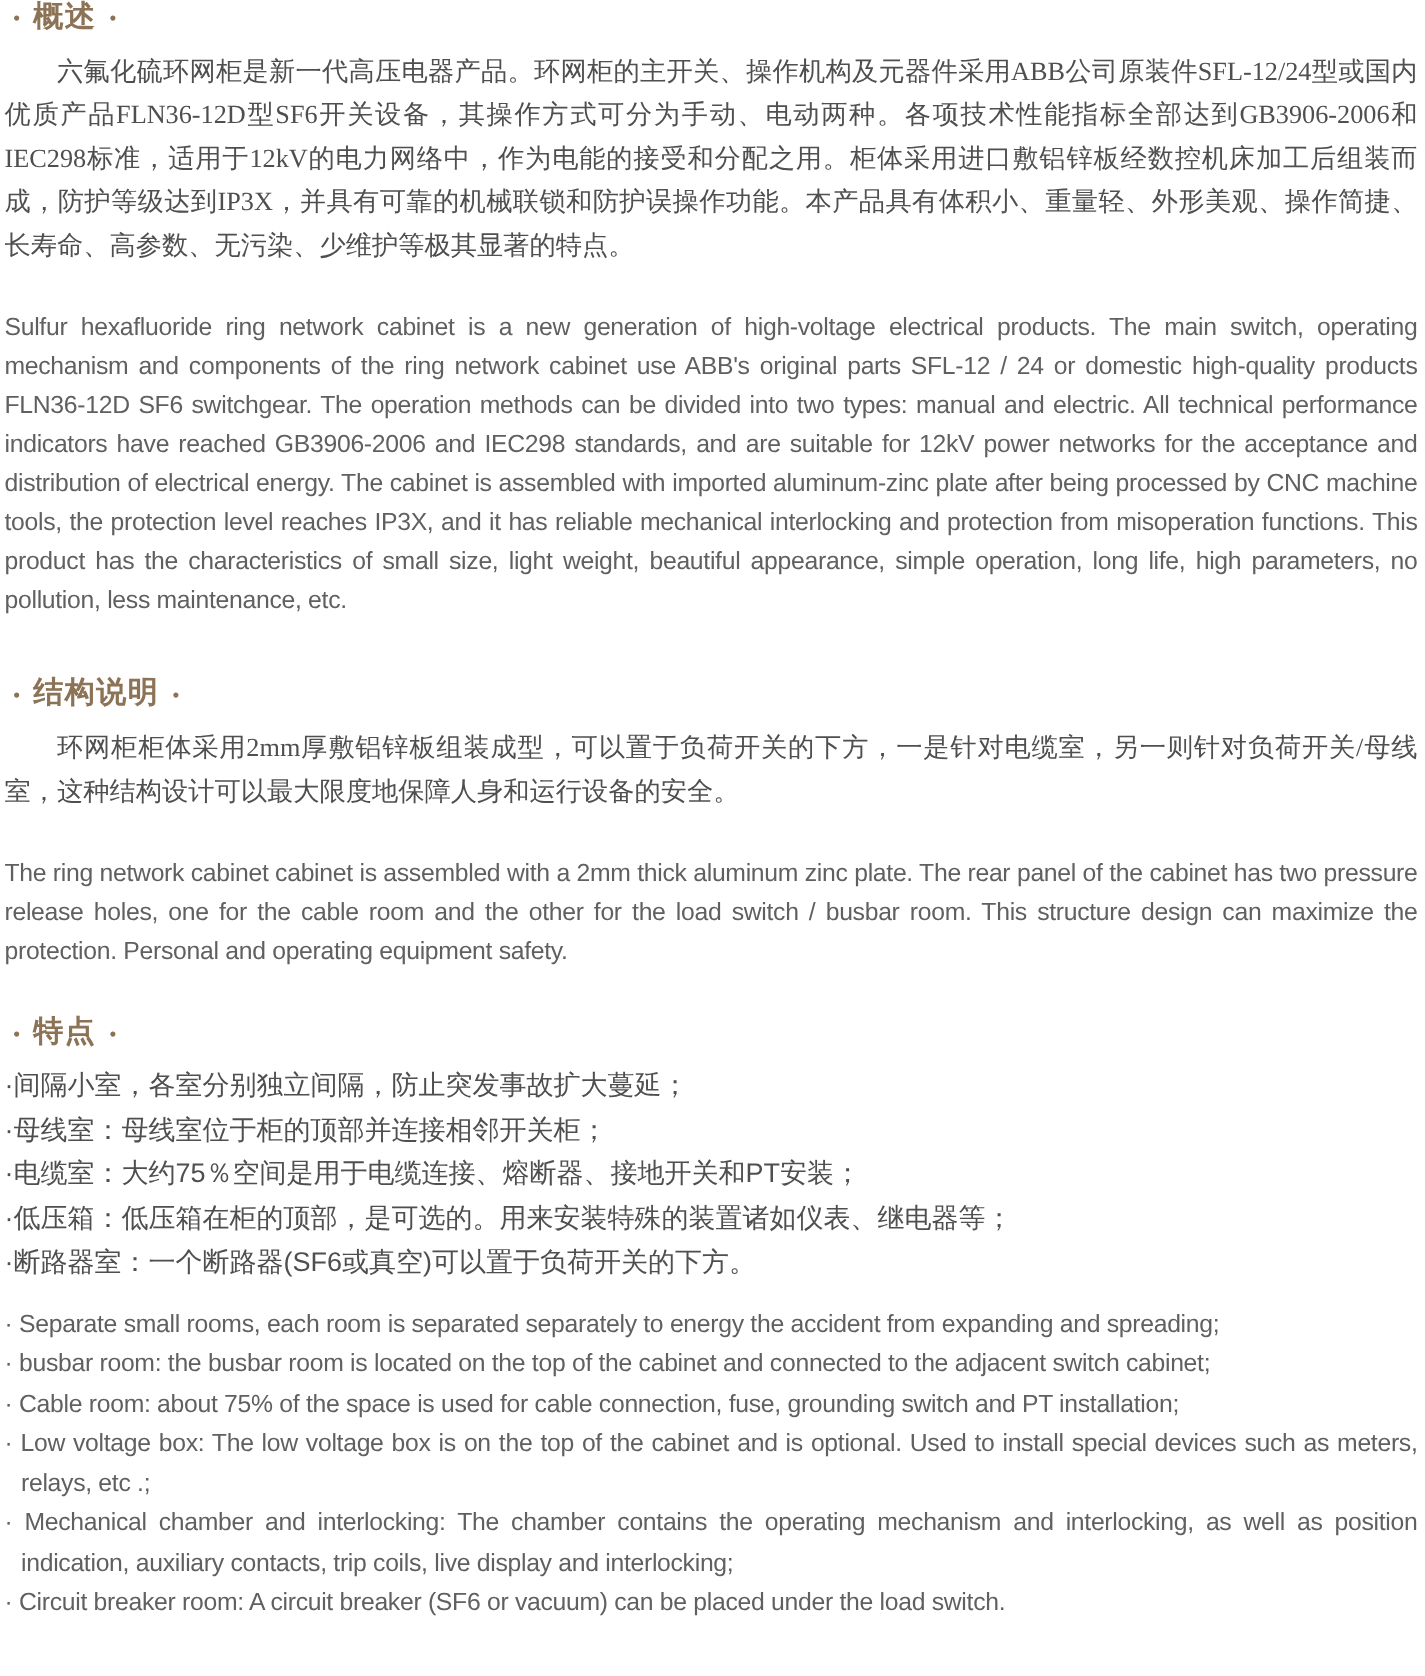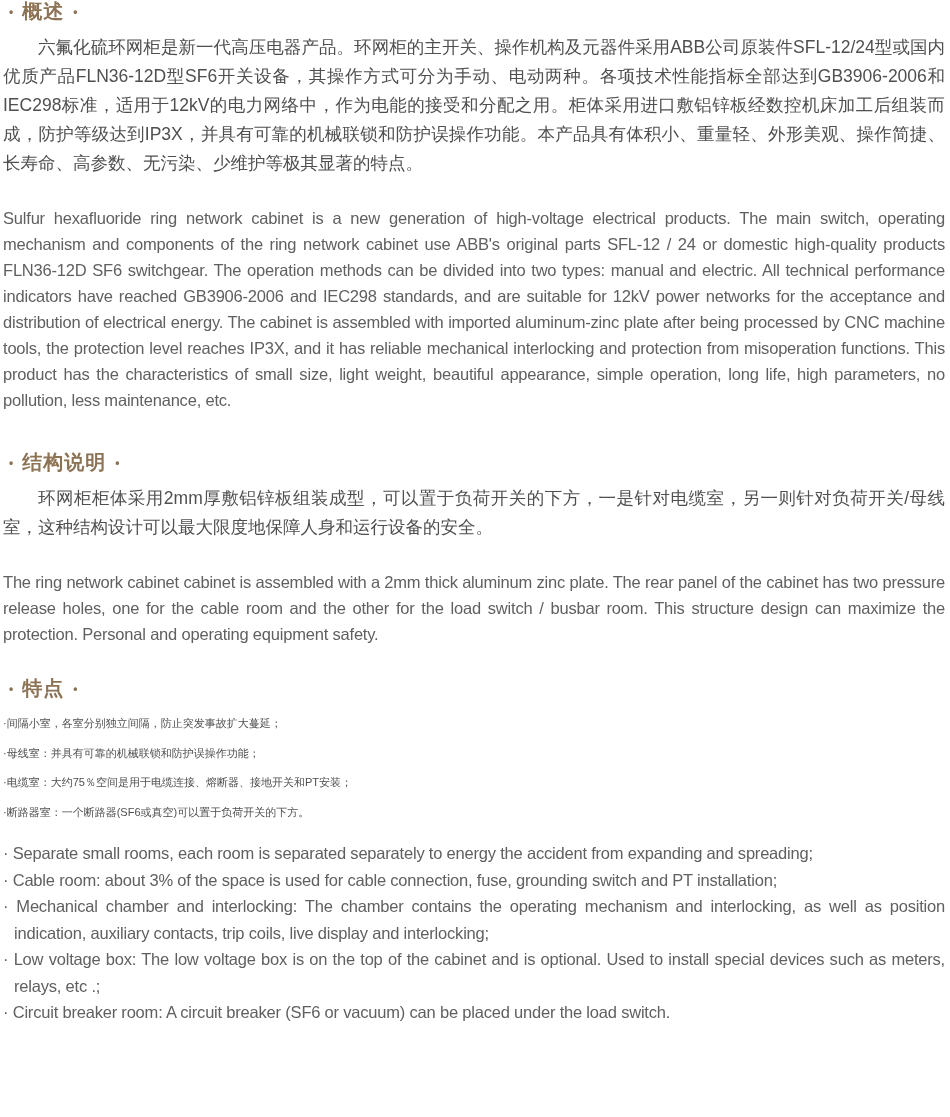--- a/index.html
+++ b/index.html
@@ -39,21 +39,21 @@
   }
 
   
   .zh-para {
     margin: 10px 0 0;
     color: var(--body-zh, #4f4f4f);
     font-size: 17.5px;
     line-height: 29px;
     text-align: justify;
   }
-  .indent { text-indent: 2em; }
+  .indent { text-indent: 2em; font-family: Liberation Serif, serif; }
 
   
   .en-para {
     margin: 27px 0 0;
     color: var(--body-en, #606060);
     font-size: 16.5px;
     letter-spacing: -0.2px;
     line-height: 26px;
     text-align: justify;
   }
@@ -63,21 +63,21 @@
   .sec-features  .sec-heading { margin-top: 30px; }
 
   
   .feature-list {
     list-style: none;
     margin: 9px 0 0;
     padding: 0;
   }
   .feature-list.zh li {
     color: var(--body-zh, #4f4f4f);
-    font-size: 11px;
+    font-size: 18px;
     line-height: 29.5px;
   }
   .feature-list.en { margin-top: 13px; }
   .feature-list.en li {
     color: var(--body-en, #606060);
     font-size: 16.5px;
     letter-spacing: -0.2px;
     line-height: 26.5px;
     padding-left: 11px;
     text-indent: -11px;
@@ -111,27 +111,29 @@
 
   <section class="sec sec-features">
     <h2 class="sec-heading">
       <span class="dot">•</span>
       <span class="heading-label">特点</span>
       <span class="dot">•</span>
     </h2>
 
     <ul class="feature-list zh">
       <li>·间隔小室，各室分别独立间隔，防止突发事故扩大蔓延；</li>
-      <li>·母线室：并具有可靠的机械联锁和防护误操作功能；</li>
+      <li>·母线室：母线室位于柜的顶部并连接相邻开关柜；</li>
       <li>·电缆室：大约75％空间是用于电缆连接、熔断器、接地开关和PT安装；</li>
+      <li>·低压箱：低压箱在柜的顶部，是可选的。用来安装特殊的装置诸如仪表、继电器等；</li>
       <li>·断路器室：一个断路器(SF6或真空)可以置于负荷开关的下方。</li>
     </ul>
 
     <ul class="feature-list en">
       <li>· Separate small rooms, each room is separated separately to energy the accident from expanding and spreading;</li>
-      <li>· Cable room: about 3% of the space is used for cable connection, fuse, grounding switch and PT installation;</li>
+      <li>· busbar room: the busbar room is located on the top of the cabinet and connected to the adjacent switch cabinet;</li>
+      <li>· Cable room: about 75% of the space is used for cable connection, fuse, grounding switch and PT installation;</li>
+      <li>· Low voltage box: The low voltage box is on the top of the cabinet and is optional. Used to install special devices such as meters, relays, etc .;</li>
       <li>· Mechanical chamber and interlocking: The chamber contains the operating mechanism and interlocking, as well as position indication, auxiliary contacts, trip coils, live display and interlocking;</li>
-      <li>· Low voltage box: The low voltage box is on the top of the cabinet and is optional. Used to install special devices such as meters, relays, etc .;</li>
       <li>· Circuit breaker room: A circuit breaker (SF6 or vacuum) can be placed under the load switch.</li>
     </ul>
   </section>
 
 </div>
 
 </body></html>

